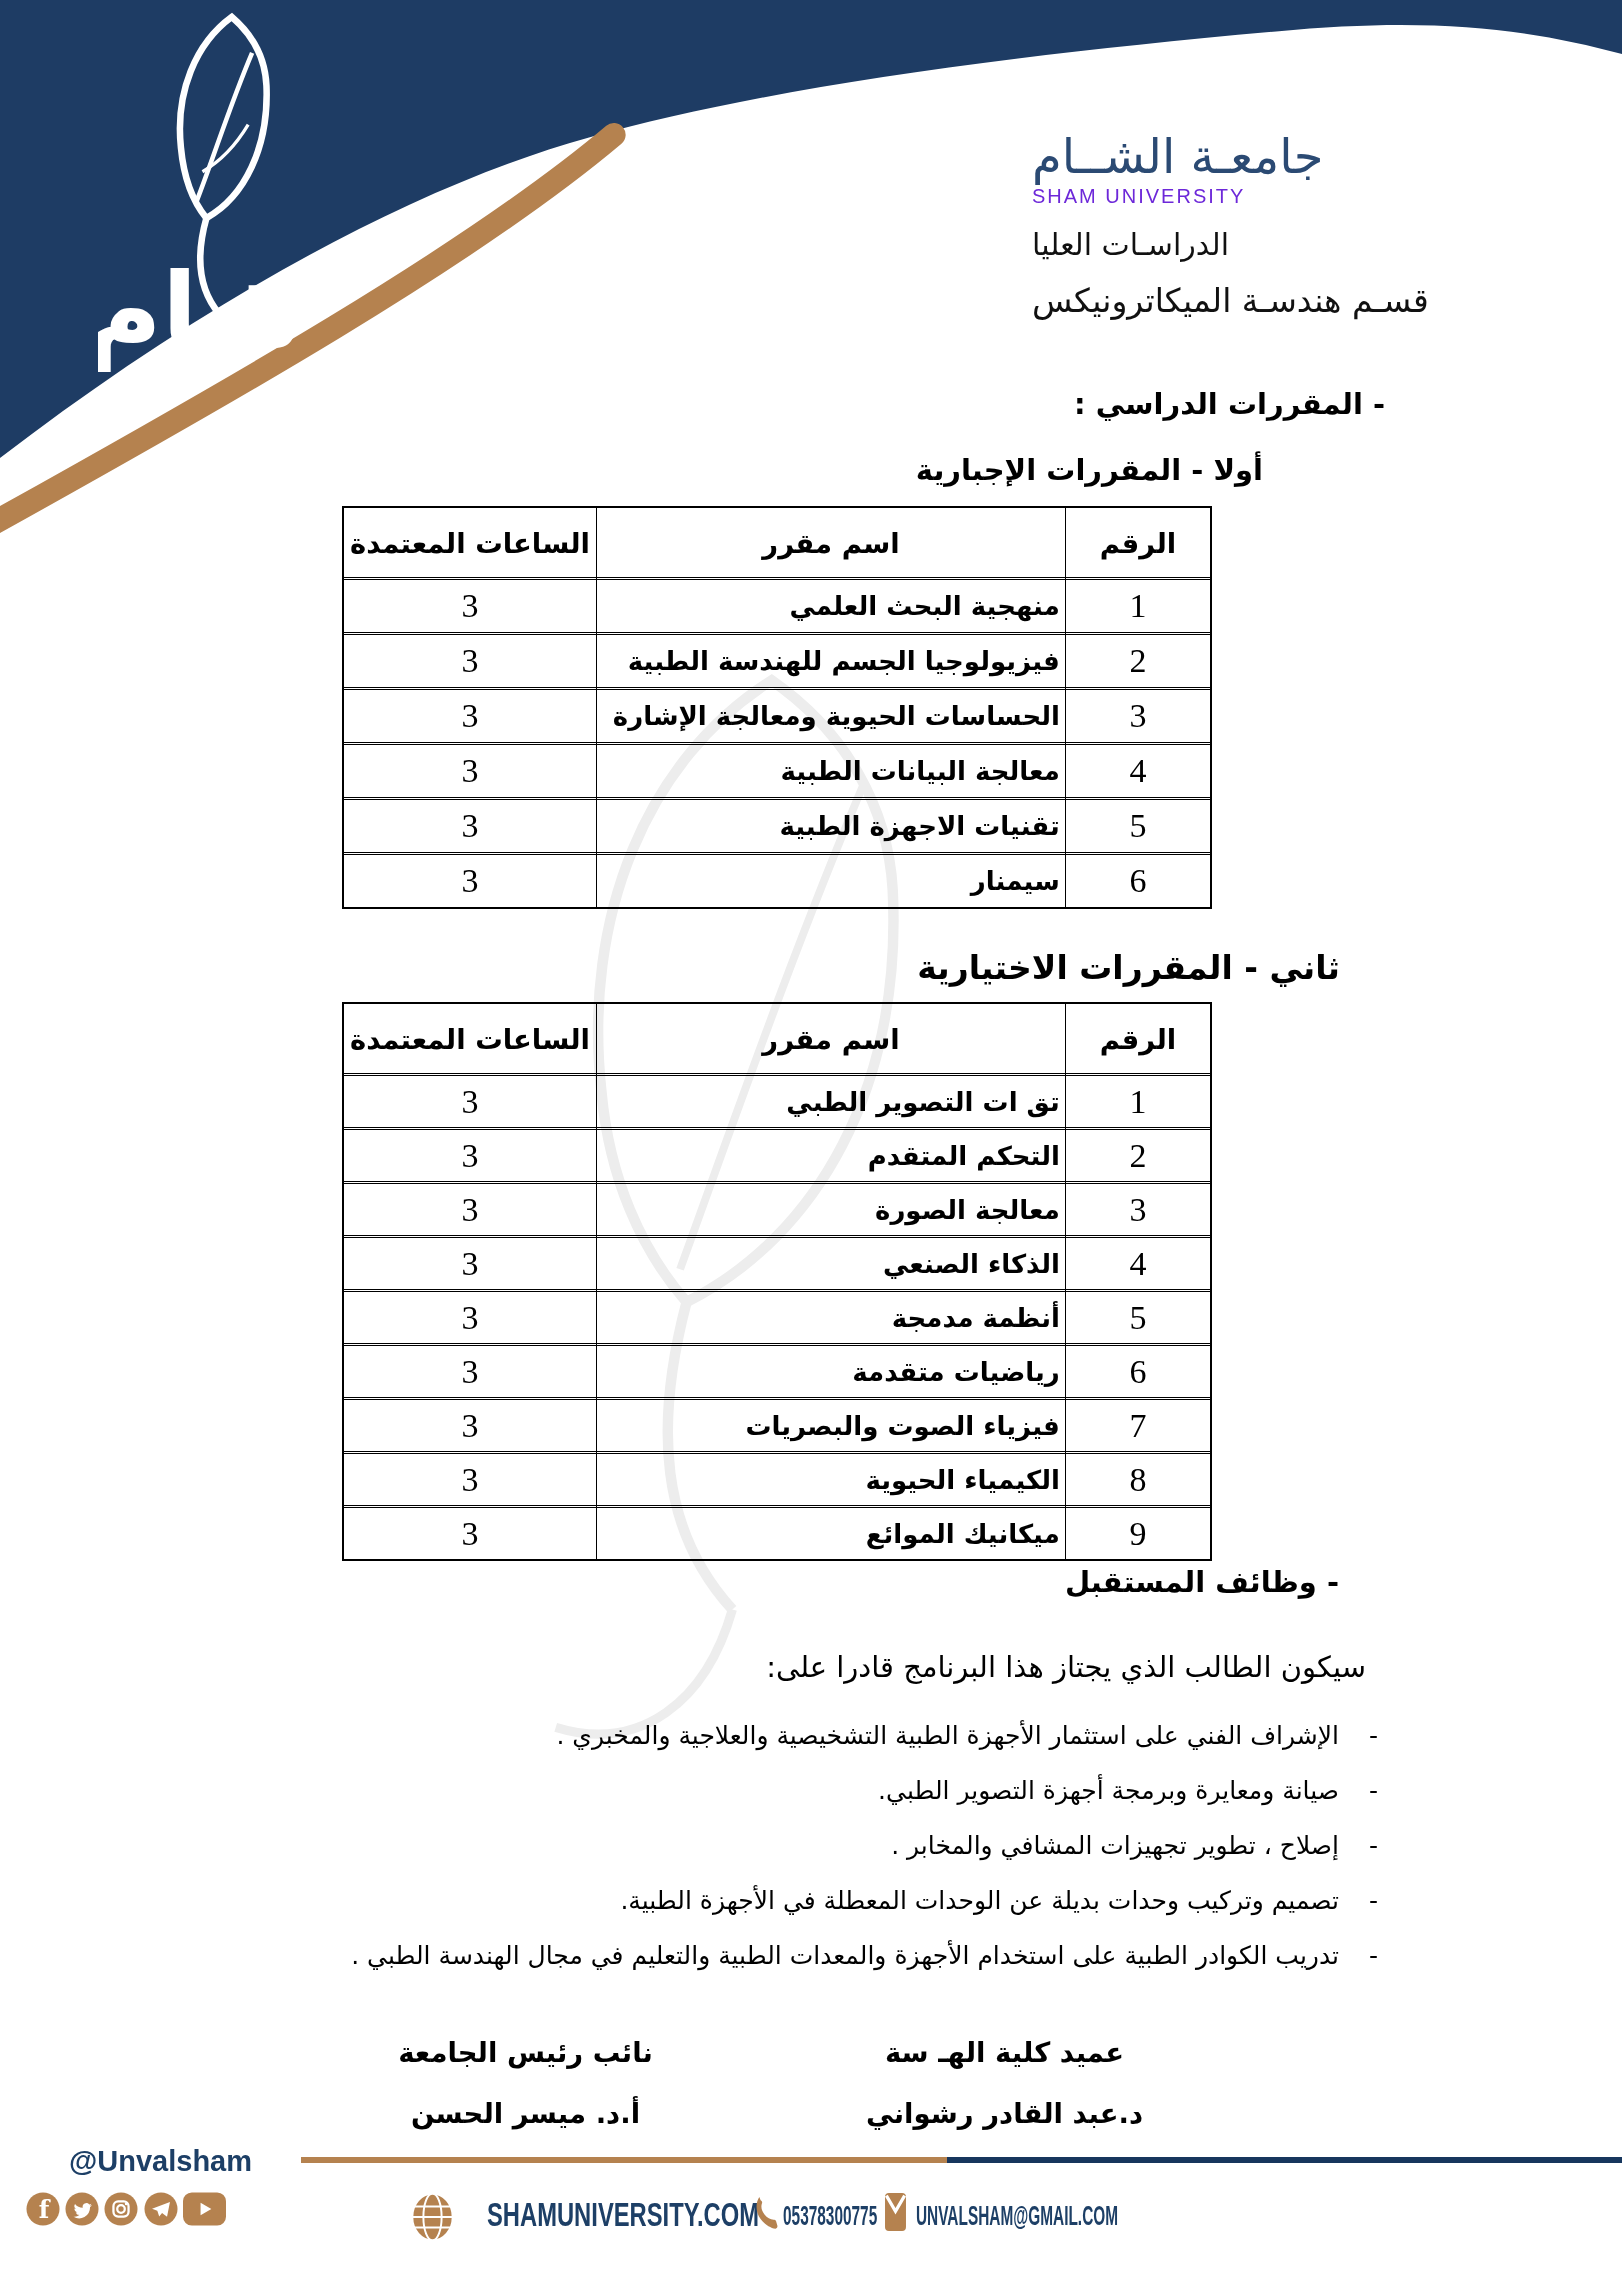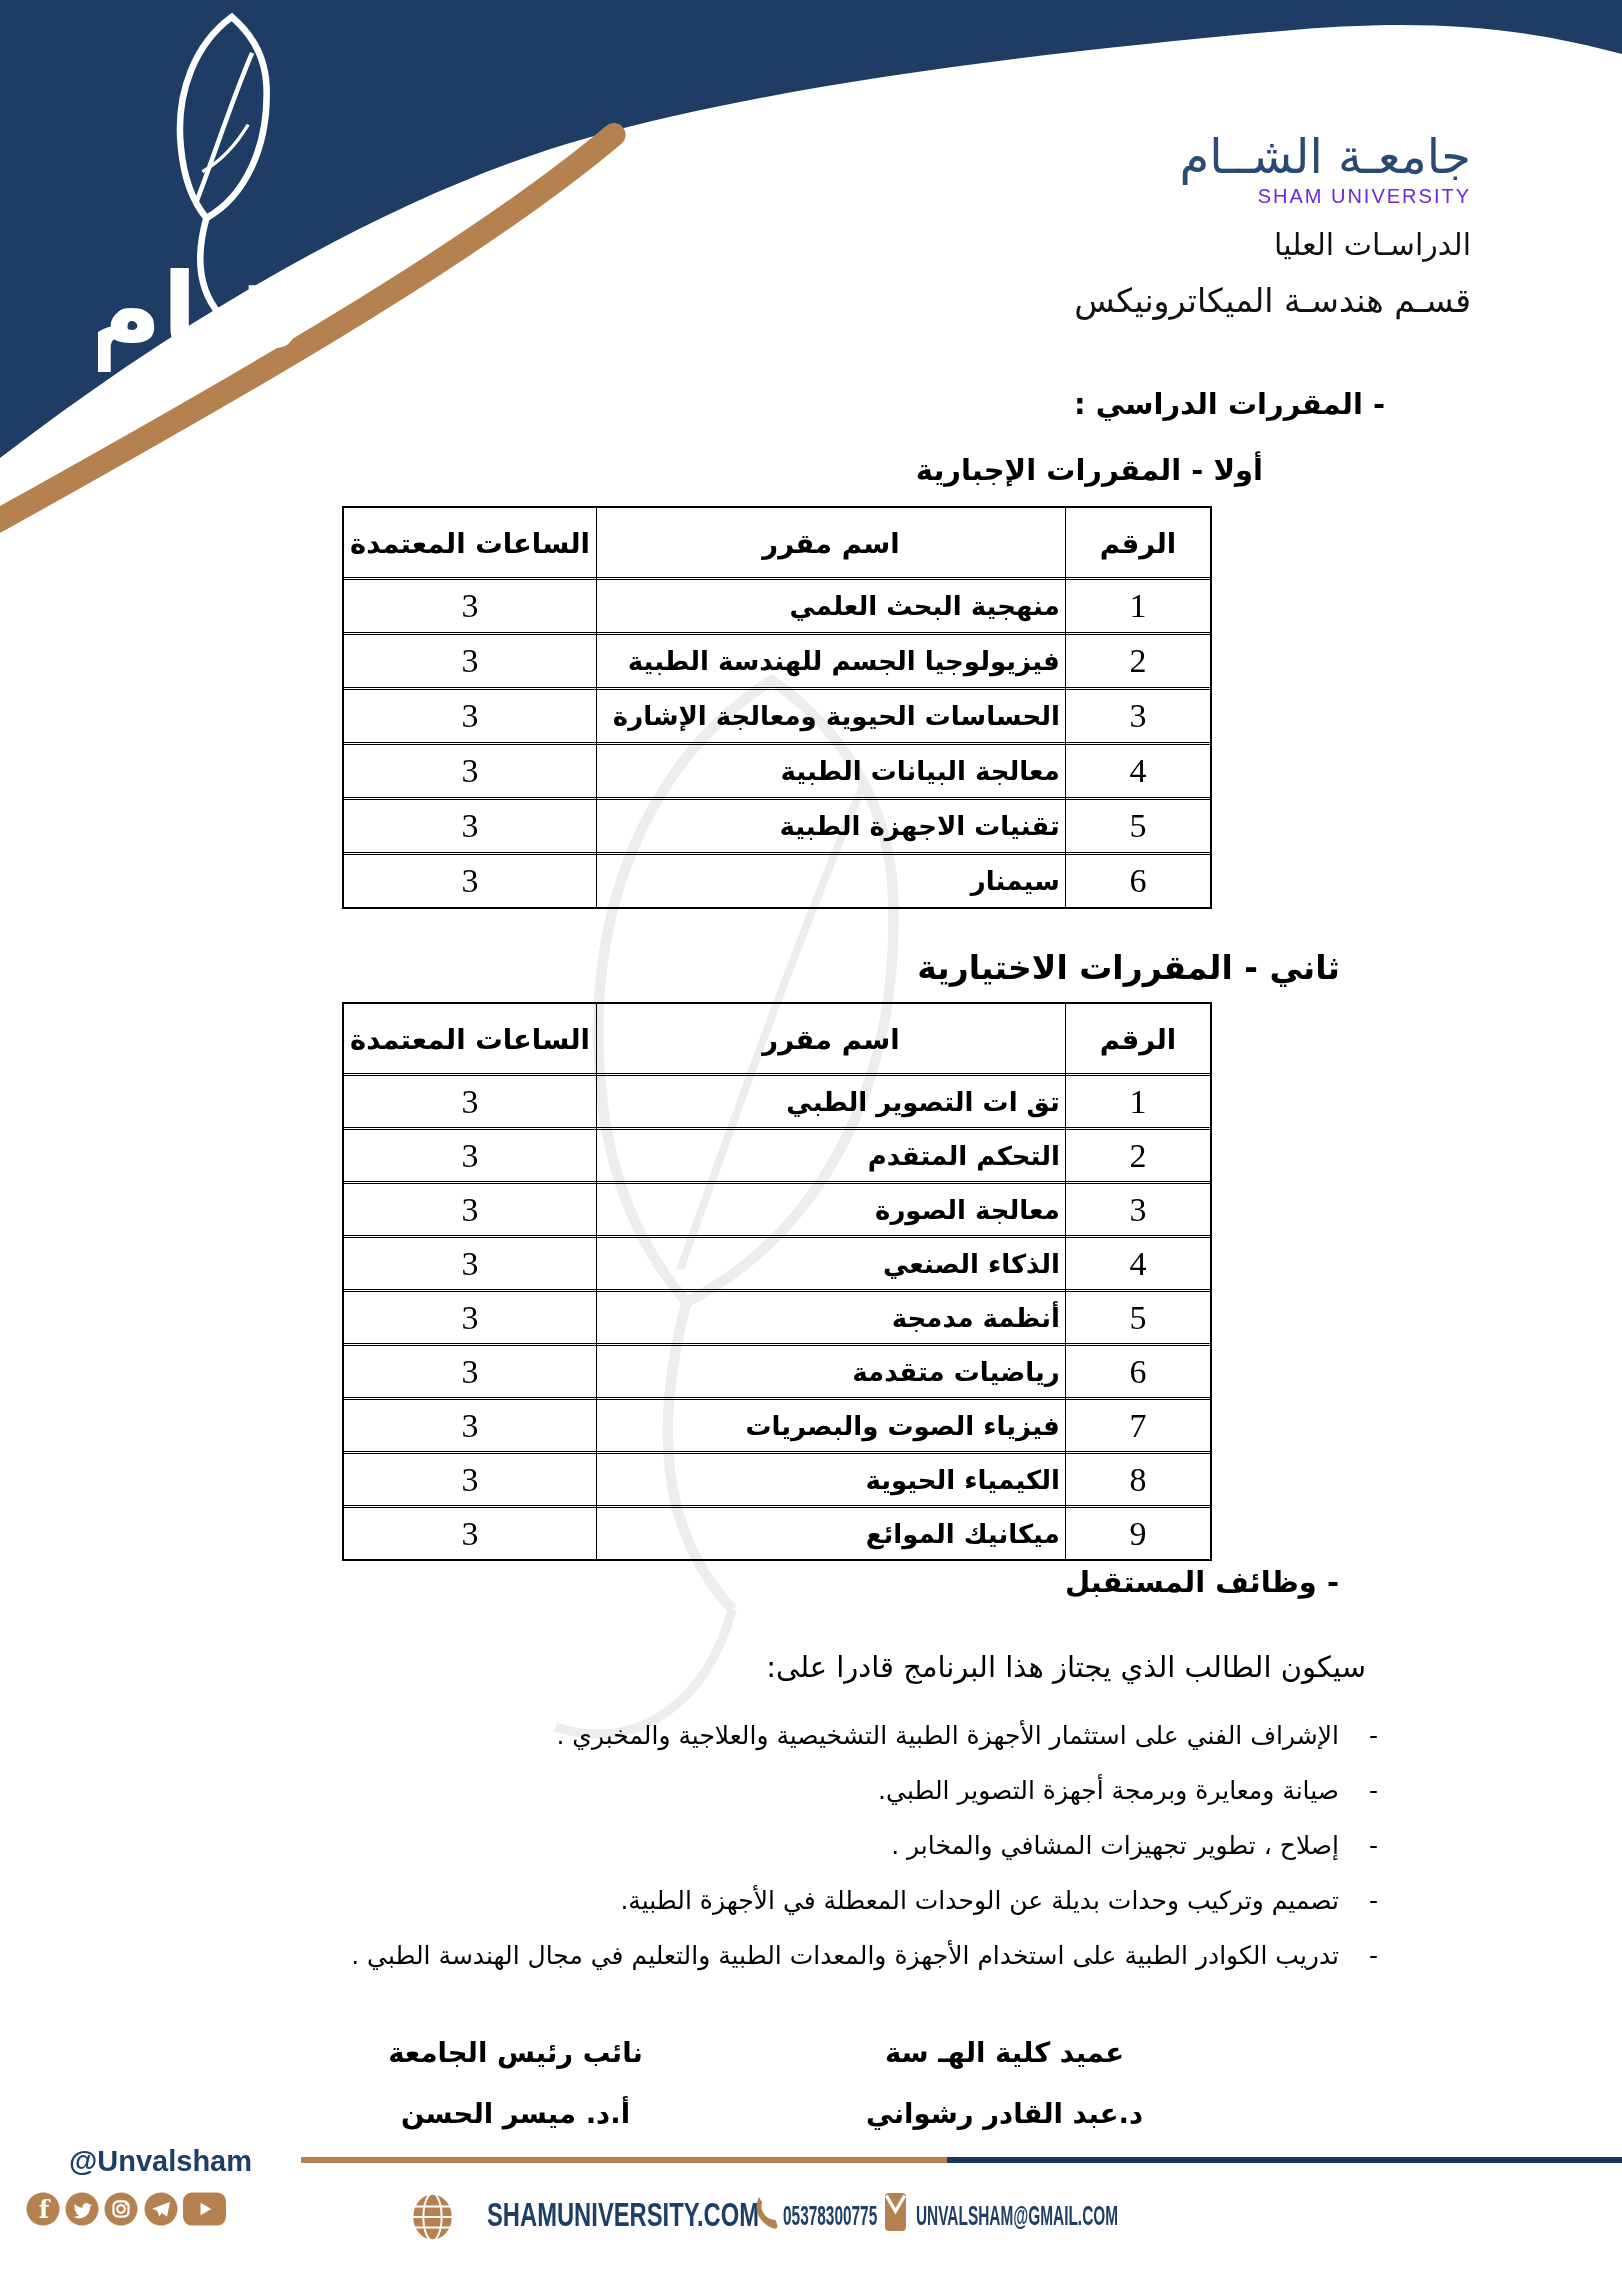--- a/index.html
+++ b/index.html
@@ -1,21 +1,21 @@
 <!DOCTYPE html>
 <html lang="ar" style="font-size:10.5px"><head>
 <meta charset="utf-8">
 <style>
   html,body{margin:0;padding:0;background:#fff;}
   .page{position:relative;width:1623px;height:2295px;background:#fff;overflow:hidden;
         font-family:"DejaVu Sans",sans-serif;}
   
   .swoosh{position:absolute;left:0;top:0;width:1623px;height:589px;}
   .logo{position:absolute;left:98px;top:6.5px;width:222px;height:366px;}
-  .head-text{position:absolute;left:1000px;top:131px;width:471px;text-align:right;direction:rtl;}
+  .head-text{position:absolute;left:1032px;top:131px;width:471px;text-align:left;direction:rtl;}
   .uni-ar{font-size:48px;color:#2b4a73;line-height:1.05;}
   .uni-en{font-family:Liberation Sans, sans-serif;font-size:20px;letter-spacing:2px;color:#6d28d9;margin-top:3.9px;}
   .sub1{font-size:30px;color:#111;margin-top:18.3px;}
   .sub2{font-size:33px;color:#111;margin-top:19px;}
   
   .watermark{position:absolute;left:366px;top:641px;width:687px;height:1178px;pointer-events:none;}
   
   .h-main{position:absolute;right:238px;top:387px;font-size:29px;font-weight:bold;color:#000;direction:rtl;}
   .h-sec1{position:absolute;right:360px;top:453px;font-size:29px;font-weight:bold;color:#000;direction:rtl;}
   .h-sec2{position:absolute;right:283px;top:948px;font-size:33px;font-weight:bold;color:#000;direction:rtl;}
@@ -34,21 +34,21 @@
   td.c-no{font-family:"Liberation Serif",serif;font-size:34px;text-align:center;}
   td.c-name{font-size:26px;font-weight:bold;text-align:right;padding-right:5.2px;}
   td.c-hours{font-family:"Liberation Serif",serif;font-size:34px;text-align:center;}
   
   .jobs{position:absolute;right:245px;top:1721px;width:1145px;direction:rtl;}
   .job-row{display:flex;flex-direction:row;align-items:flex-start;margin-bottom:26px;font-size:25px;color:#000;}
   .job-row .dash{width:39px;flex:0 0 39px;}
   
   .sig{position:absolute;width:419px;text-align:center;direction:rtl;font-weight:bold;color:#000;}
   .sig .t{font-size:27.5px;} .sig .n{font-size:27.5px;margin-top:29px;}
-  .sig-right{left:795px;top:2036px;} .sig-left{left:306px;top:2036px;}
+  .sig-right{left:795px;top:2036px;} .sig-left{left:316px;top:2036px;}
   
   .handle{position:absolute;left:69px;top:2145px;font-family:"Liberation Sans",sans-serif;
      font-size:29px;font-weight:bold;color:#1d3f66;}
   .sepline{position:absolute;top:2157px;left:301px;width:1322px;height:5.9px;
      background:linear-gradient(to right,#b5824f 0,#b5824f 646px,#17365d 646px,#17365d 100%);}
   .socials{position:absolute;left:26px;top:2192px;display:flex;gap:5.2px;align-items:center;}
   .globe{position:absolute;left:411px;top:2192px;}
   .site{position:absolute;left:487px;top:2196px;font-family:"Liberation Sans",sans-serif;font-size:33px;
      font-weight:bold;color:#1d3f66;transform:scaleX(.72);transform-origin:left center;white-space:nowrap;}
   .phone-ico{position:absolute;left:754px;top:2195px;}

